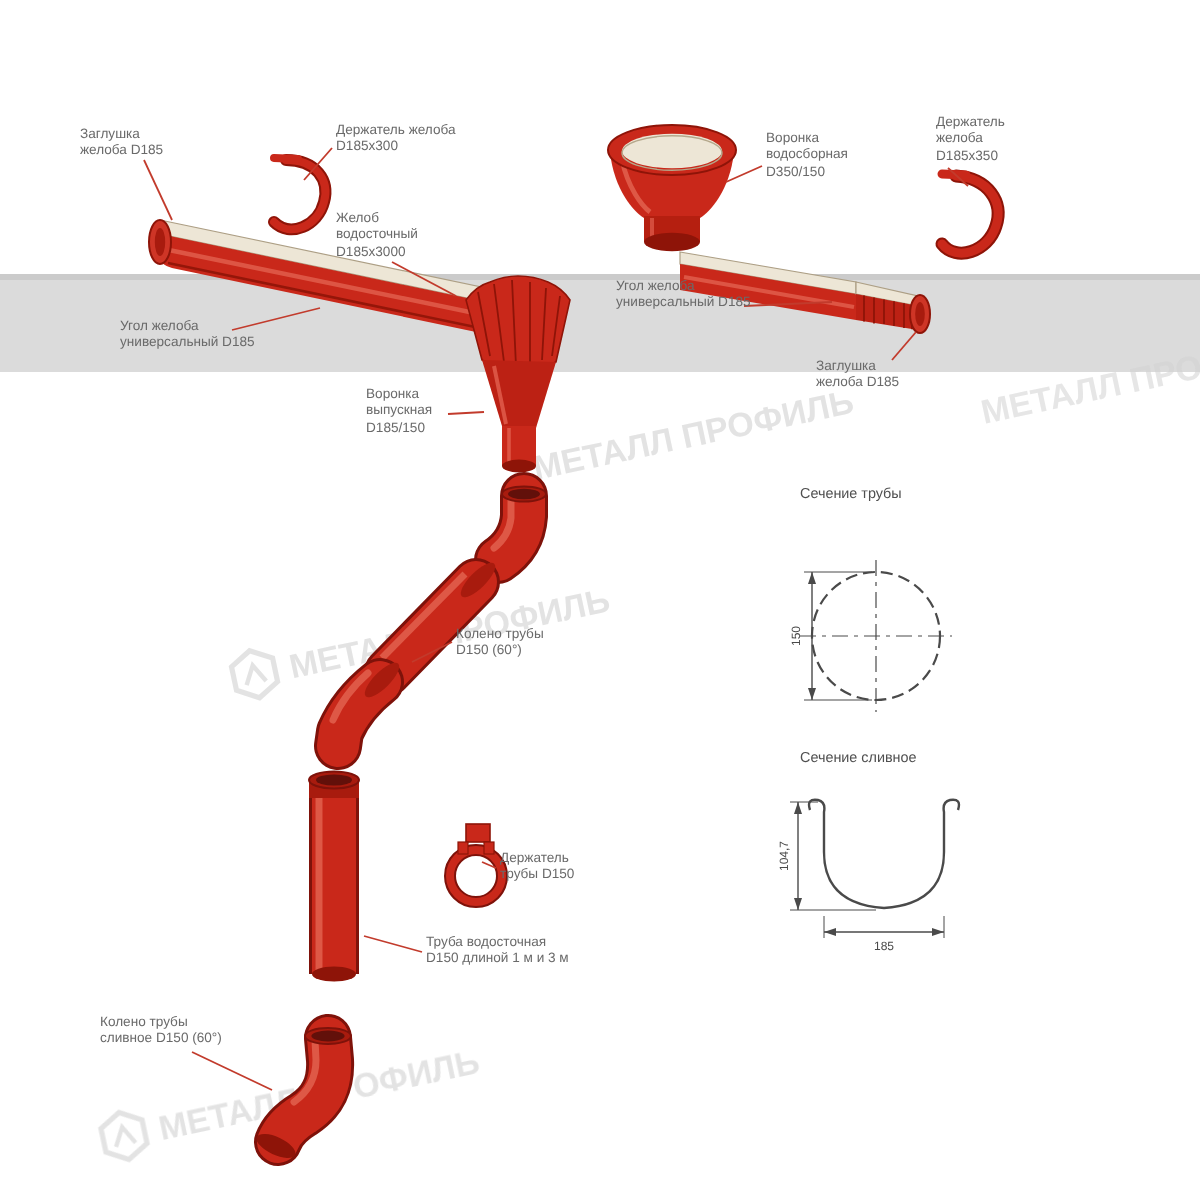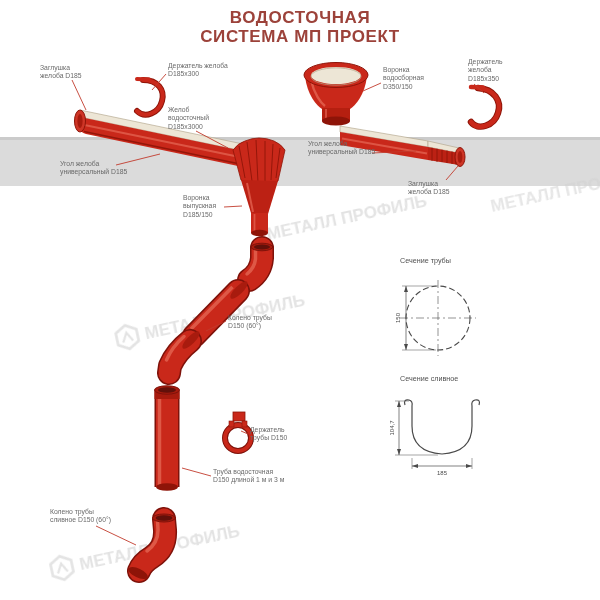--- a/index.html
+++ b/index.html
@@ -199,24 +199,20 @@
       <path d="M372,153 L416,151"></path>
       <path d="M446,180 L458,166"></path>
       <path d="M224,207 L242,206"></path>
       <path d="M226,321 L206,331"></path>
       <path d="M248,434 L241,431"></path>
       <path d="M211,476 L182,468"></path>
       <path d="M96,526 L136,545"></path>
     </g>
   </svg>
 
-  <h1 class="page-title">
-    <span>ВОДОСТОЧНАЯ</span>
-    <span>СИСТЕМА МП ПРОЕКТ</span>
-  </h1>
 
   <div class="lbl" style="left:40px;top:64px">
     <span>Заглушка</span>
     <span>желоба D185</span>
   </div>
 
   <div class="lbl" style="left:168px;top:62px">
     <span>Держатель желоба</span>
     <span>D185х300</span>
   </div>
@@ -273,16 +269,16 @@
   <div class="lbl" style="left:213px;top:468px">
     <span>Труба водосточная</span>
     <span>D150 длиной 1 м и 3 м</span>
   </div>
 
   <div class="lbl" style="left:50px;top:508px">
     <span>Колено трубы</span>
     <span>сливное D150 (60°)</span>
   </div>
 
-  <div class="sec-title" style="left:400px;top:256px">Сечение трубы</div>
+  <div class="sec-title" style="left:400px;top:242px">Сечение трубы</div>
   <div class="sec-title" style="left:400px;top:374px">Сечение сливное</div>
 
 </div>
 
 </body></html>

